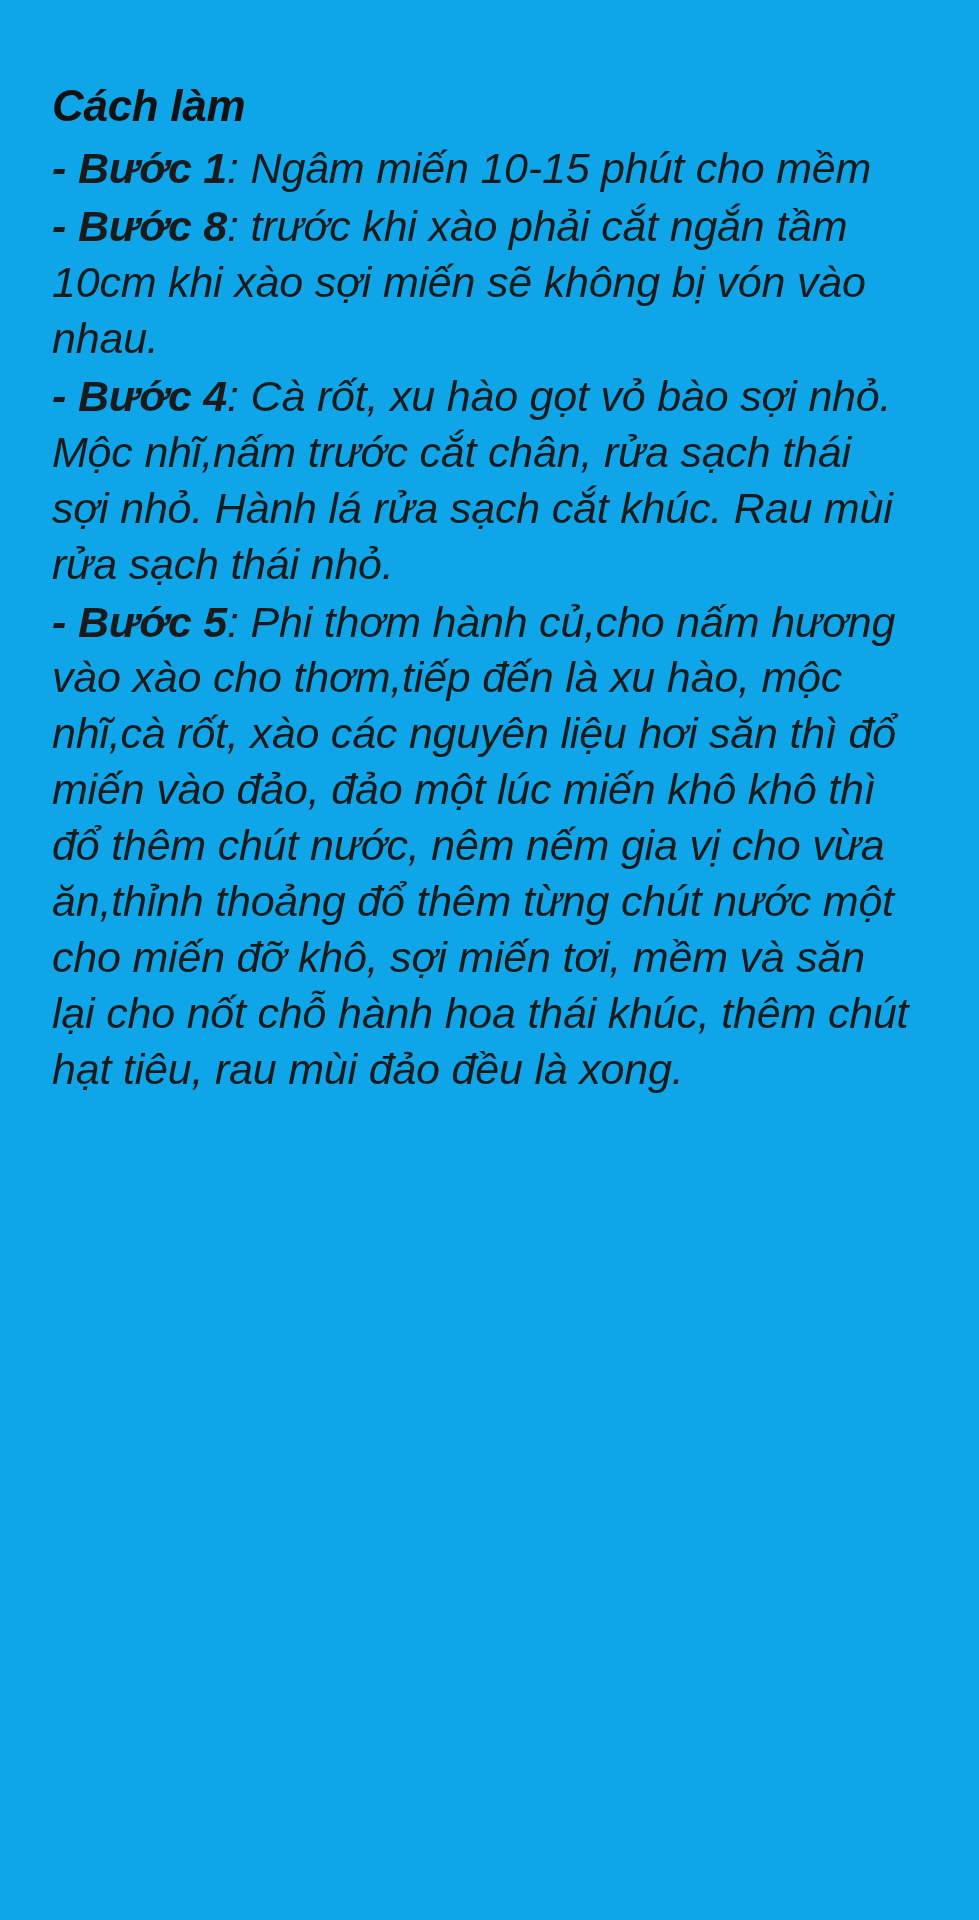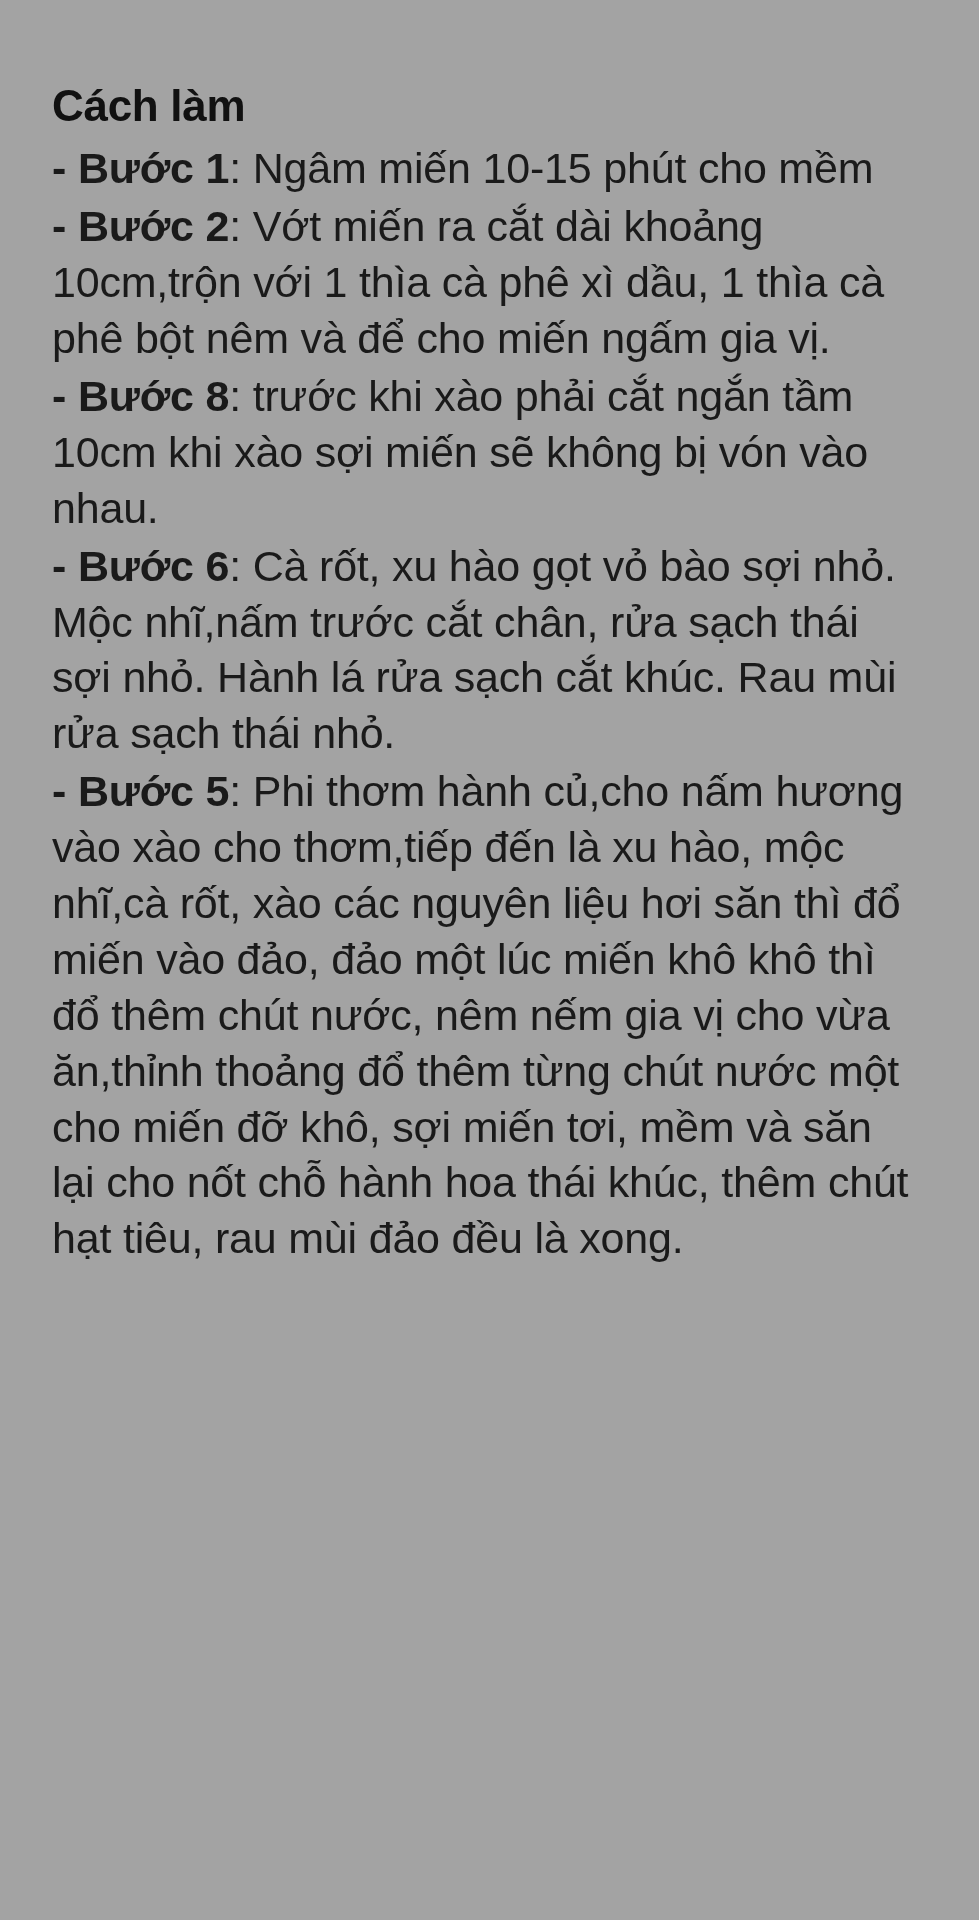--- a/index.html
+++ b/index.html
@@ -12,21 +12,22 @@
     min-height: 1920px;
     font-family: "Liberation Sans", sans-serif;
     color: #1a1a1a;
     -webkit-font-smoothing: antialiased;
   }
   .page {
     width: 979px;
     min-height: 1920px;
     box-sizing: border-box;
     padding: 78px 44px 40px 52px;
-    background: #a3a3a3;
+    background: #0ea5e9;
+    font-style: italic;
   }
   .recipe-title {
     font-size: 44px;
     font-weight: 700;
     line-height: 1.26;
     letter-spacing: -0.3px;
     margin: 0 0 8px 0;
     color: #111111;
   }
   .steps {
@@ -57,30 +58,27 @@
 
 <div class="page">
   <h1 class="recipe-title">Cách làm</h1>
 
   <div class="steps">
 
     <p class="step">
       <span class="dash">- </span><span class="step-label">Bước 1</span><span class="step-text">: </span><span class="step-text">Ngâm miến 10-15 phút cho mềm</span>
     </p>
 
-    <p class="step">
-      <span class="dash">- </span><span class="step-label">Bước 2</span><span class="step-text">: </span><span class="step-text">Vớt miến ra cắt dài khoảng 10cm,trộn với 1 thìa cà phê xì dầu, 1 thìa cà phê bột nêm và để cho miến ngấm gia vị.</span>
-    </p>
 
     <p class="step">
       <span class="dash">- </span><span class="step-label">Bước 8</span><span class="step-text">: </span><span class="step-text">trước khi xào phải cắt ngắn tầm 10cm khi xào sợi miến sẽ không bị vón vào nhau.</span>
     </p>
 
     <p class="step">
-      <span class="dash">- </span><span class="step-label">Bước 6</span><span class="step-text">: </span><span class="step-text">Cà rốt, xu hào gọt vỏ bào sợi nhỏ. Mộc nhĩ,nấm trước cắt chân, rửa sạch thái sợi nhỏ. Hành lá rửa sạch cắt khúc. Rau mùi rửa sạch thái nhỏ.</span>
+      <span class="dash">- </span><span class="step-label">Bước 4</span><span class="step-text">: </span><span class="step-text">Cà rốt, xu hào gọt vỏ bào sợi nhỏ. Mộc nhĩ,nấm trước cắt chân, rửa sạch thái sợi nhỏ. Hành lá rửa sạch cắt khúc. Rau mùi rửa sạch thái nhỏ.</span>
     </p>
 
     <p class="step">
       <span class="dash">- </span><span class="step-label">Bước 5</span><span class="step-text">: </span><span class="step-text">Phi thơm hành củ,cho nấm hương vào xào cho thơm,tiếp đến là xu hào, mộc nhĩ,cà rốt, xào các nguyên liệu hơi săn thì đổ miến vào đảo, đảo một lúc miến khô khô thì đổ thêm chút nước, nêm nếm gia vị cho vừa ăn,thỉnh thoảng đổ thêm từng chút nước một cho miến đỡ khô, sợi miến tơi, mềm và săn lại cho nốt chỗ hành hoa thái khúc, thêm chút hạt tiêu, rau mùi đảo đều là xong.</span>
     </p>
 
   </div>
 </div>
 
 </body></html>

